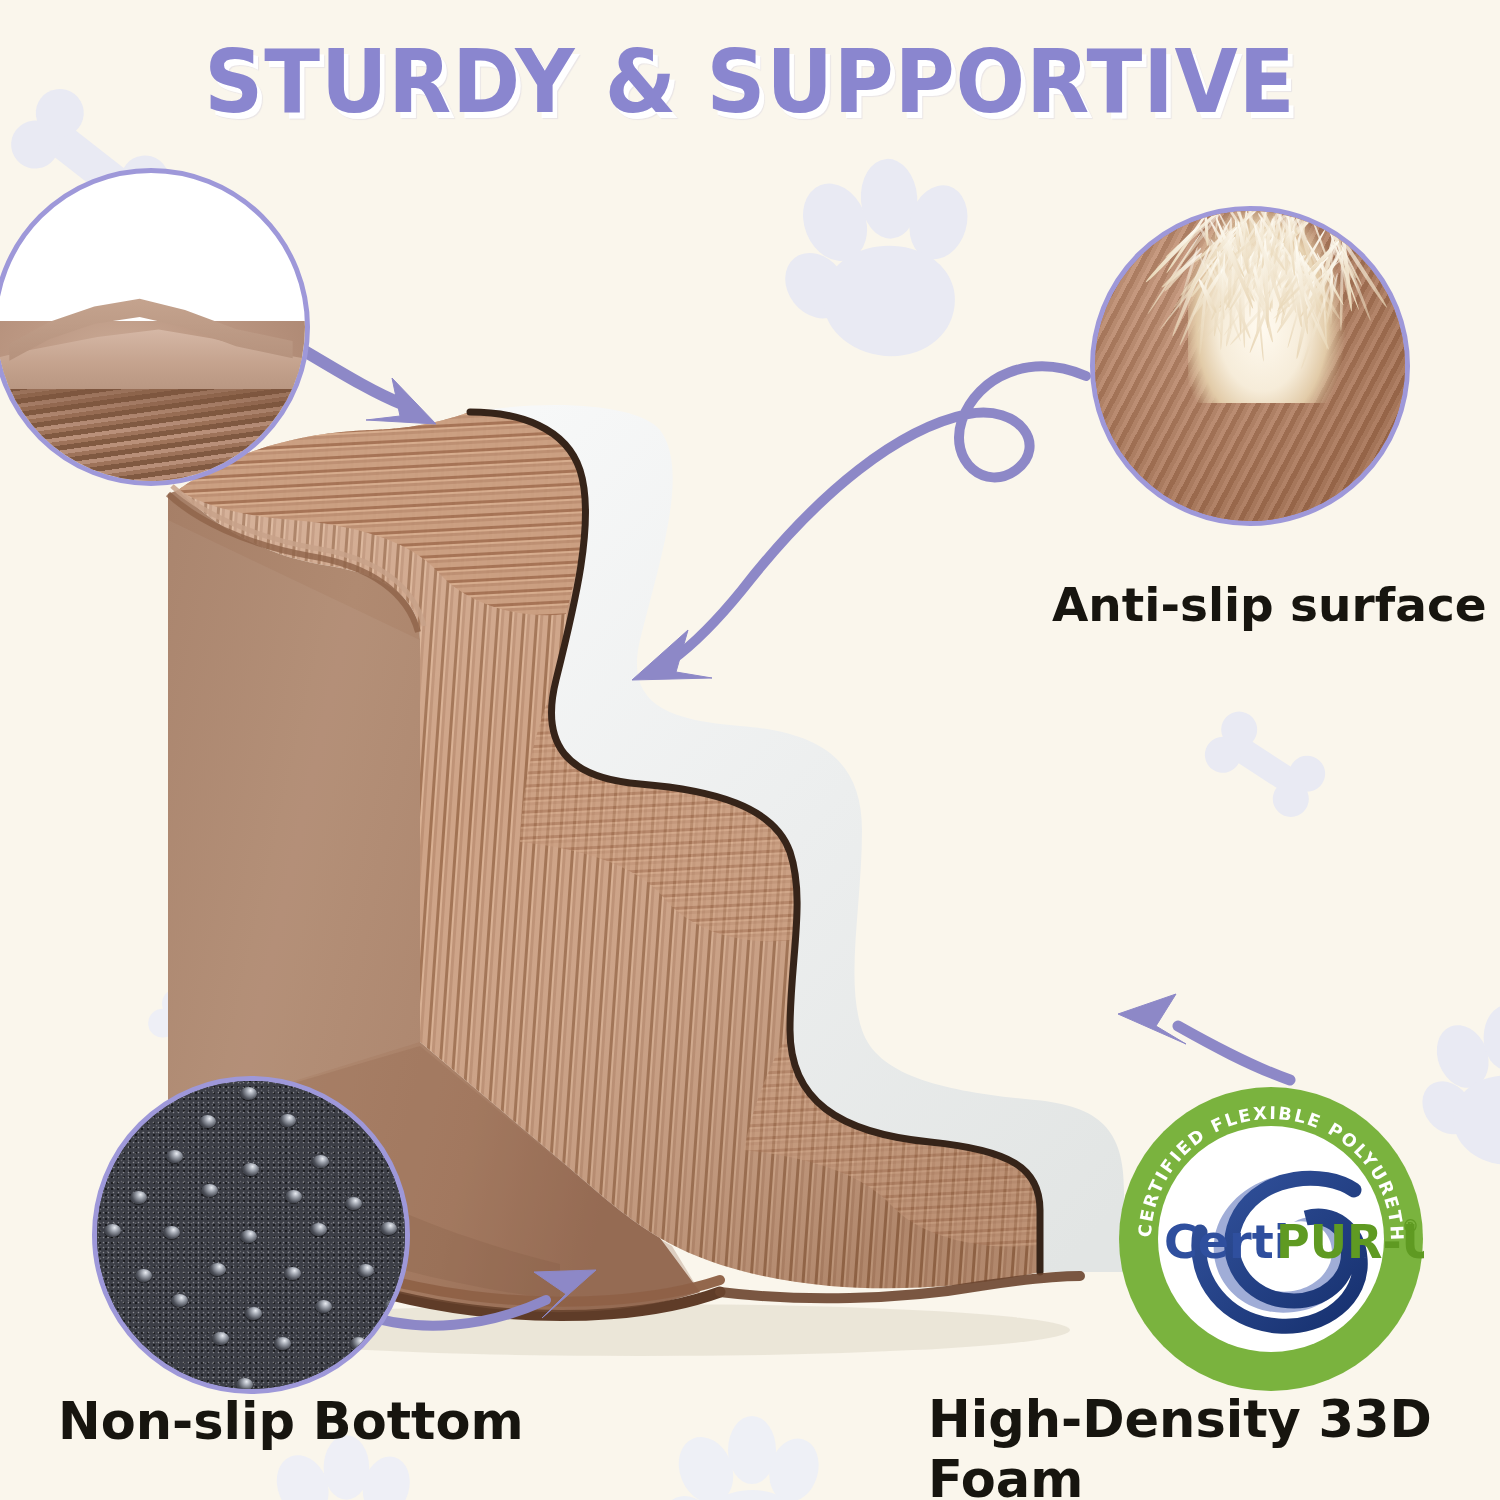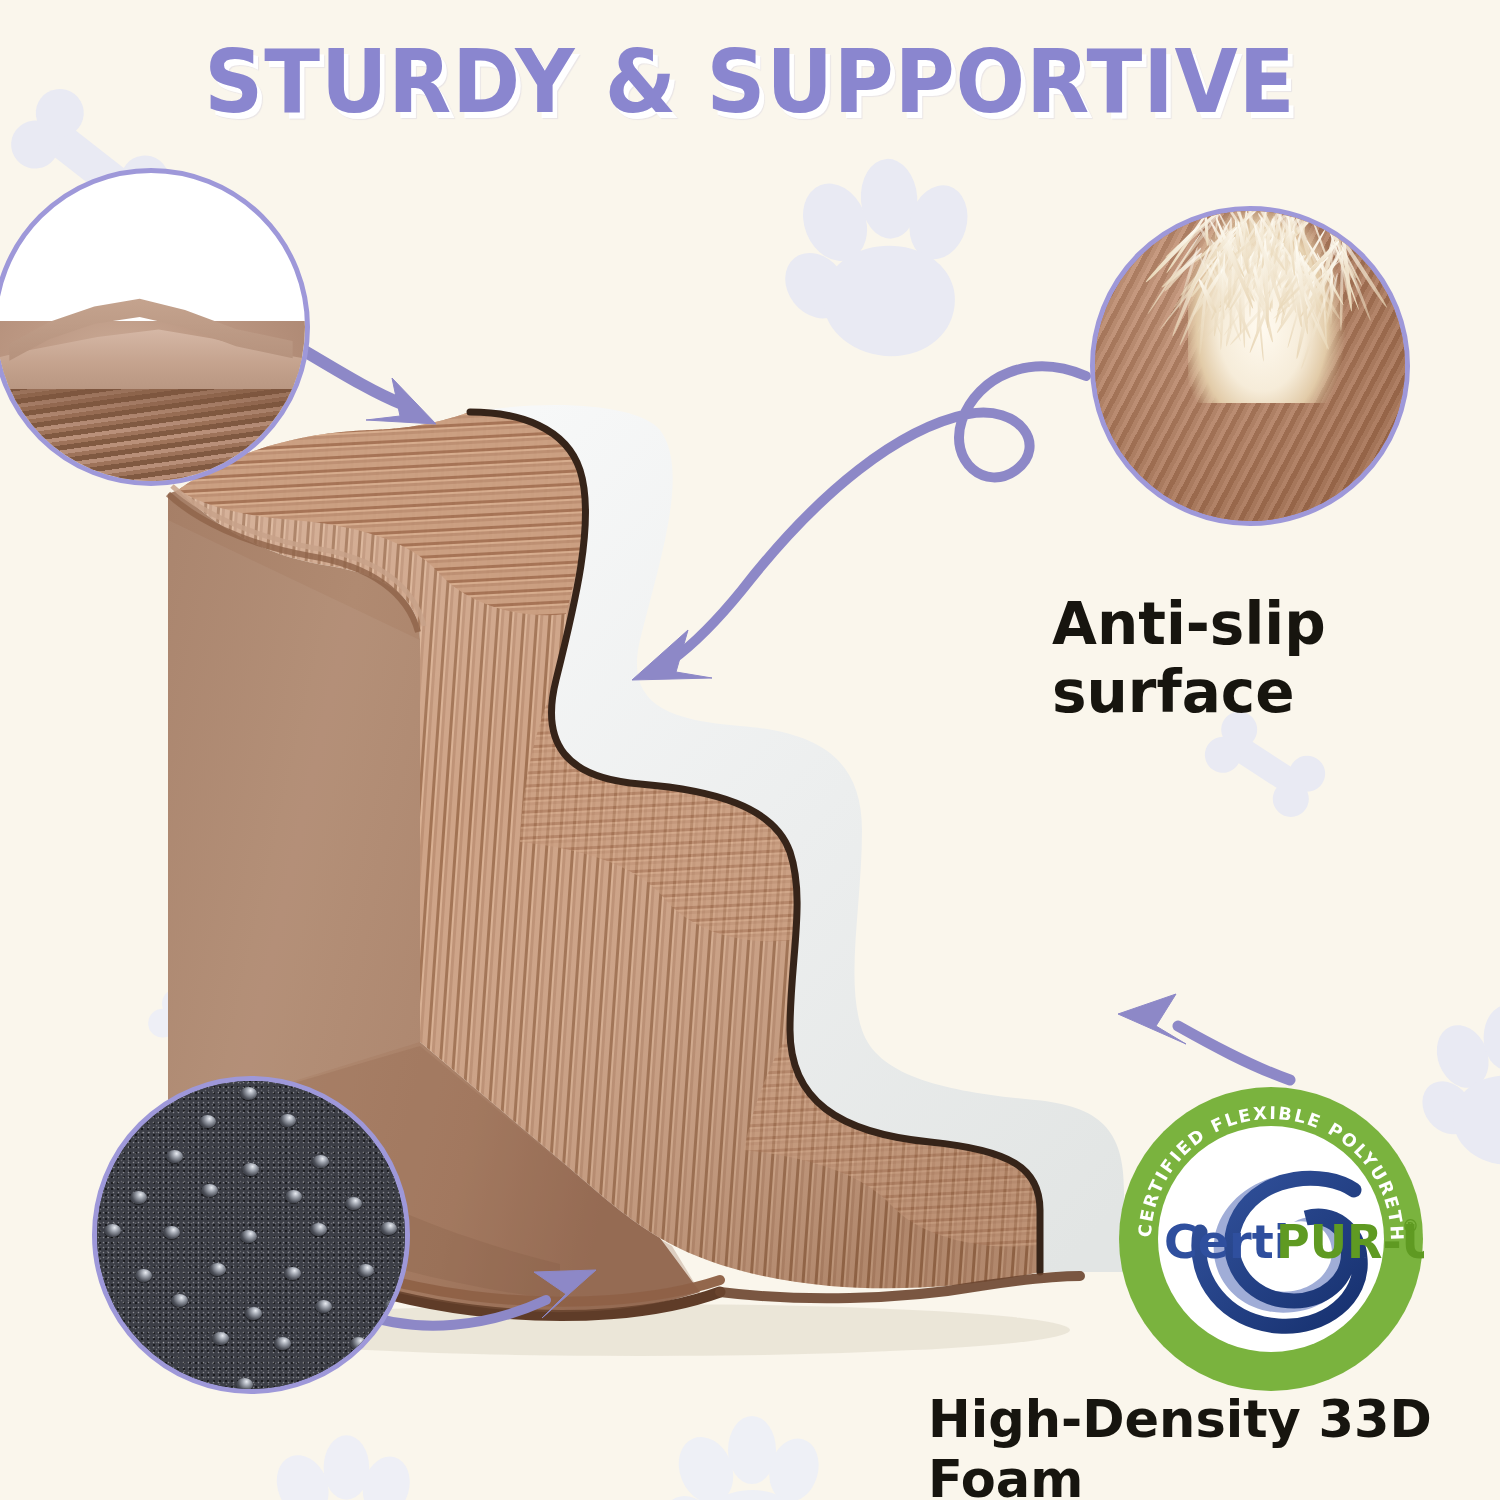--- a/index.html
+++ b/index.html
@@ -32,21 +32,21 @@
   
   .label{
     position:absolute;
     color:#17150f;
     font-family:"DejaVu Sans", sans-serif;
     font-weight:600;
     line-height:1.18;
     white-space:pre-line;
   }
   #label-handle{left:388px;top:238px;font-size:47px;}
-  #label-anti{left:1052px;top:590px;font-size:58px;}
+  #label-anti{left:1052px;top:577px;font-size:47px;}
   #label-bottom{left:58px;top:1392px;font-size:51px;}
   #label-foam{left:928px;top:1390px;font-size:51px;}
 
   
   .circle{
     position:absolute;border-radius:50%;
     border:5px solid #9e98d9;
     overflow:hidden;
     box-sizing:border-box;
   }
@@ -681,15 +681,16 @@
 
       <g>
         <text x="46" y="172" font-family="'DejaVu Sans', sans-serif" font-size="46" font-weight="bold" fill="#2f4f9e">Certi</text>
         <text x="158" y="172" font-family="'DejaVu Sans', sans-serif" font-size="46" font-weight="bold" fill="#5f9a22">PUR-US</text>
         <text x="284" y="146" font-family="'DejaVu Sans', sans-serif" font-size="17" font-weight="bold" fill="#5f9a22">®</text>
       </g>
     </svg>
   </div>
 
   <div class="label" id="label-anti">Anti-slip surface</div>
+  <div class="label" id="label-bottom">Non-slip Bottom</div>
   <div class="label" id="label-foam">High-Density 33D Foam</div>
 
 </div>
 
 </body></html>

